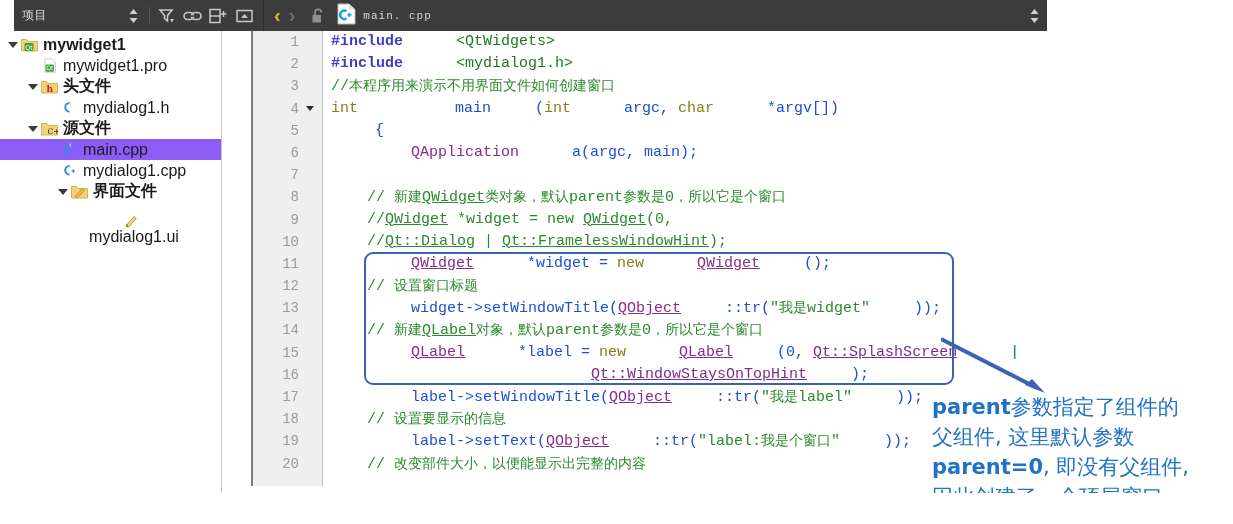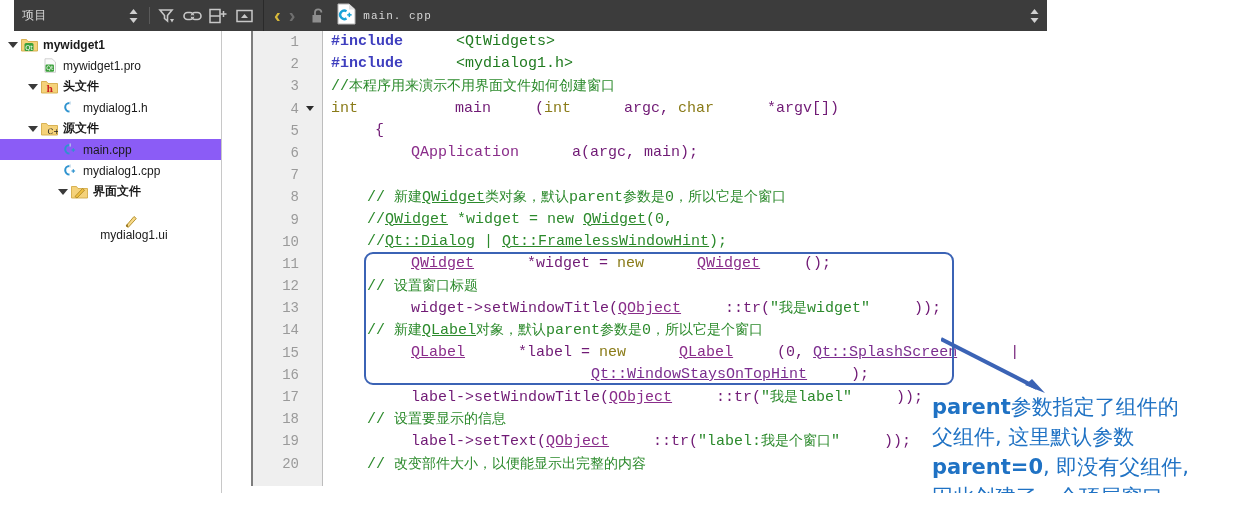--- a/index.html
+++ b/index.html
@@ -102,21 +102,21 @@
     border-left: 5px solid transparent;
     border-right: 5px solid transparent;
     border-top: 6px solid #3a3a3a;
   }
   .tw-icon {
     width: 17px; height: 15px;
     flex: 0 0 auto;
     margin-right: 5px;
     position: relative;
   }
-  .tw-label { font-size: 12px; }
+  .tw-label { font-size: 16px; }
   .tw-label.bold { font-weight: bold; }
 
   
   .editor {
     position: absolute; top: 31px; left: 251px;
     width: 982px; height: 462px;
     background: #ffffff;
     overflow: hidden;
   }
   .gutter-bg {
@@ -163,21 +163,21 @@
   
   .t-pre   { color: #3f3fbf; font-weight: bold; }  
   .t-inc   { color: #1f7a1f; }                     
   .t-cmt   { color: #2c8a2c; }                     
   .t-cmtu  { color: #2c8a2c; text-decoration: underline; }
   .t-kw    { color: #8a7b18; }                     
   .t-type  { color: #8a2d8a; }                     
   .t-typu  { color: #8a2d8a; text-decoration: underline; }
   .t-cls   { color: #7b2d8f; text-decoration: underline; } 
   .t-str   { color: #2c8a2c; }                     
-  .t-plain { color: #701a75; padding-left: 44px; }
+  .t-plain { color: #1d4ed8; padding-left: 44px; }
   .cjk     { font-family: "DejaVu Sans", sans-serif; font-size: 14px; }
 
   
   .hl-box {
     position: absolute;
     left: 113px; top: 221px;
     width: 590px; height: 133px;
     border: 2px solid #3b63b5;
     border-radius: 9px;
     box-sizing: border-box;

